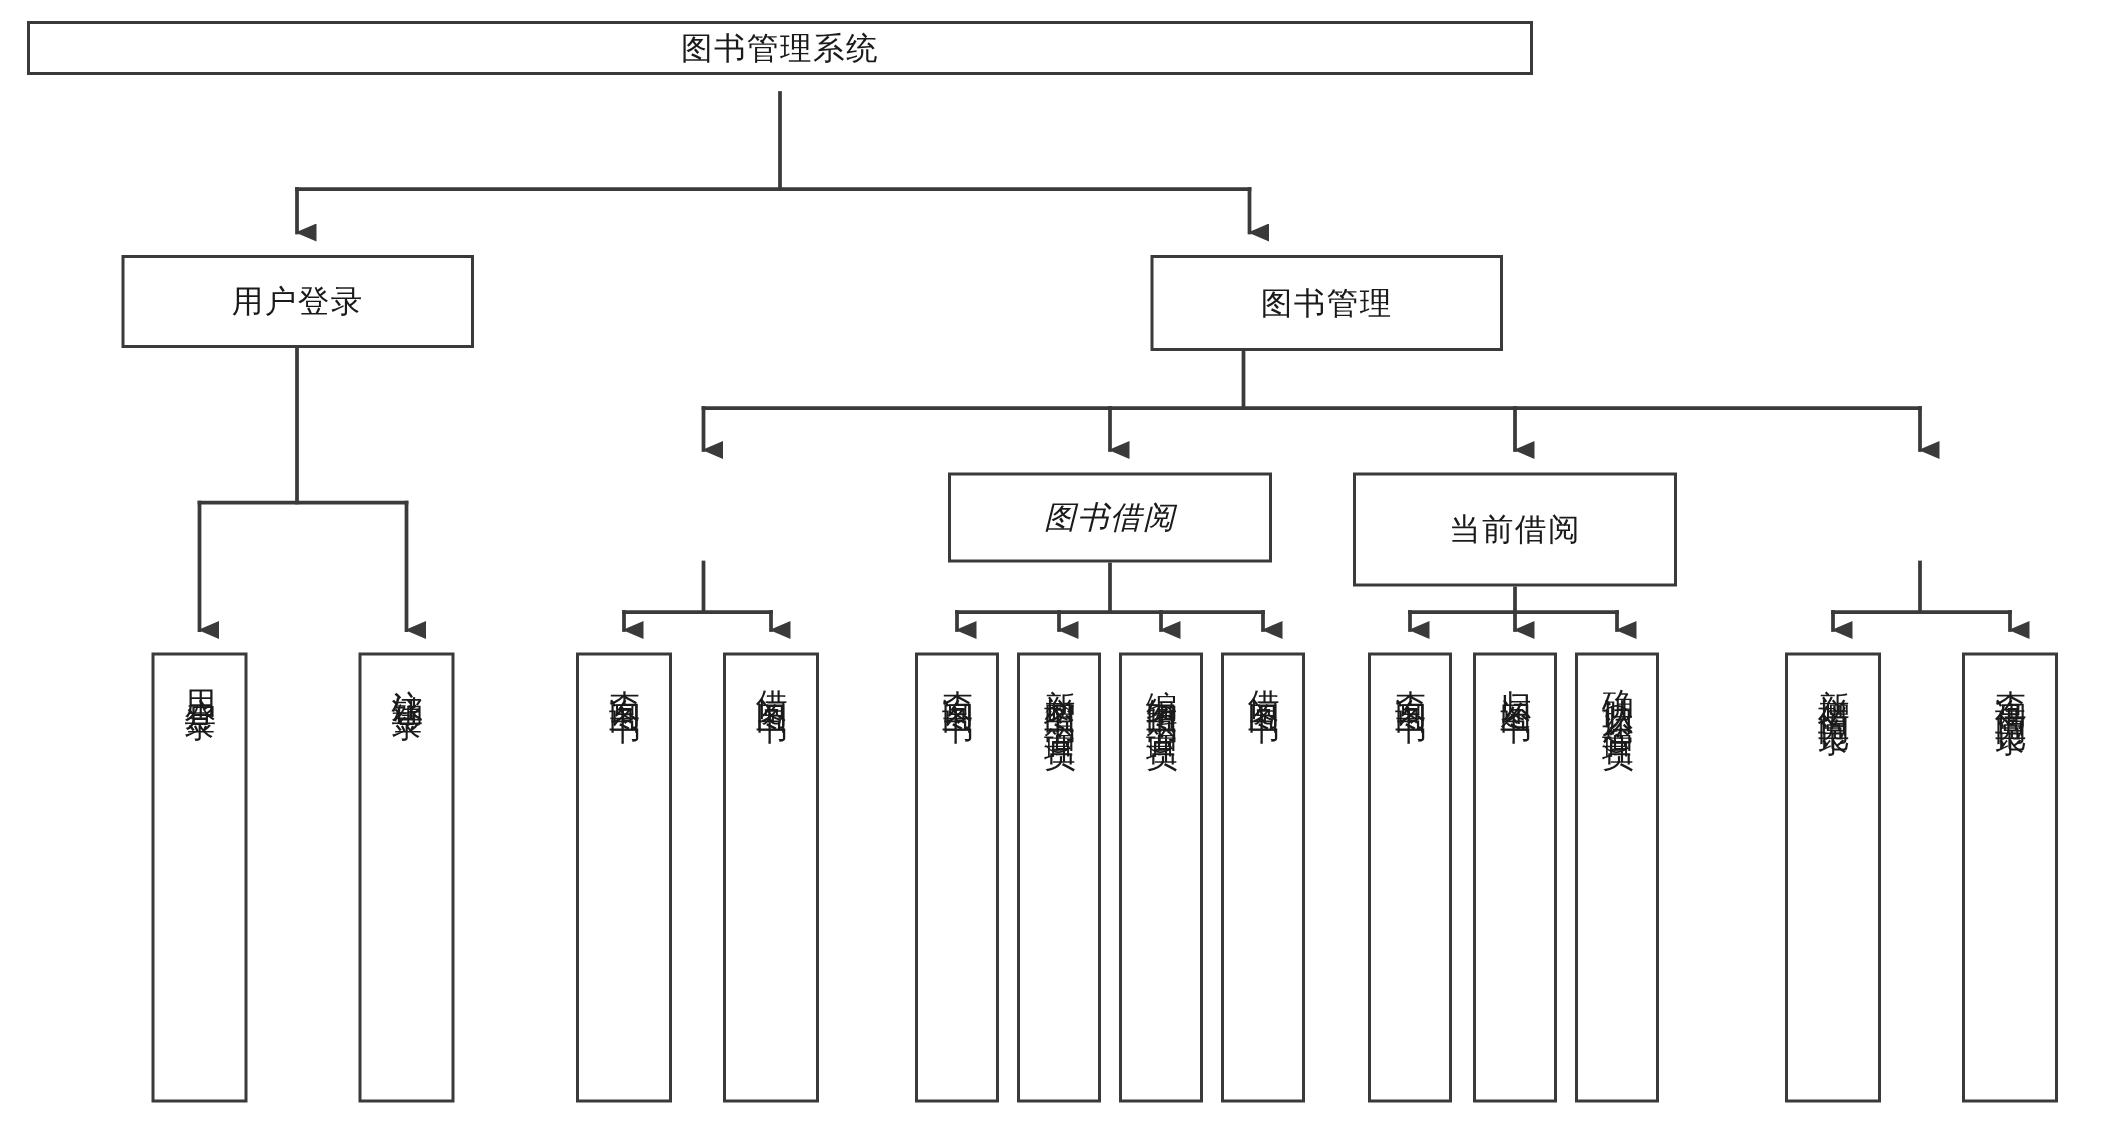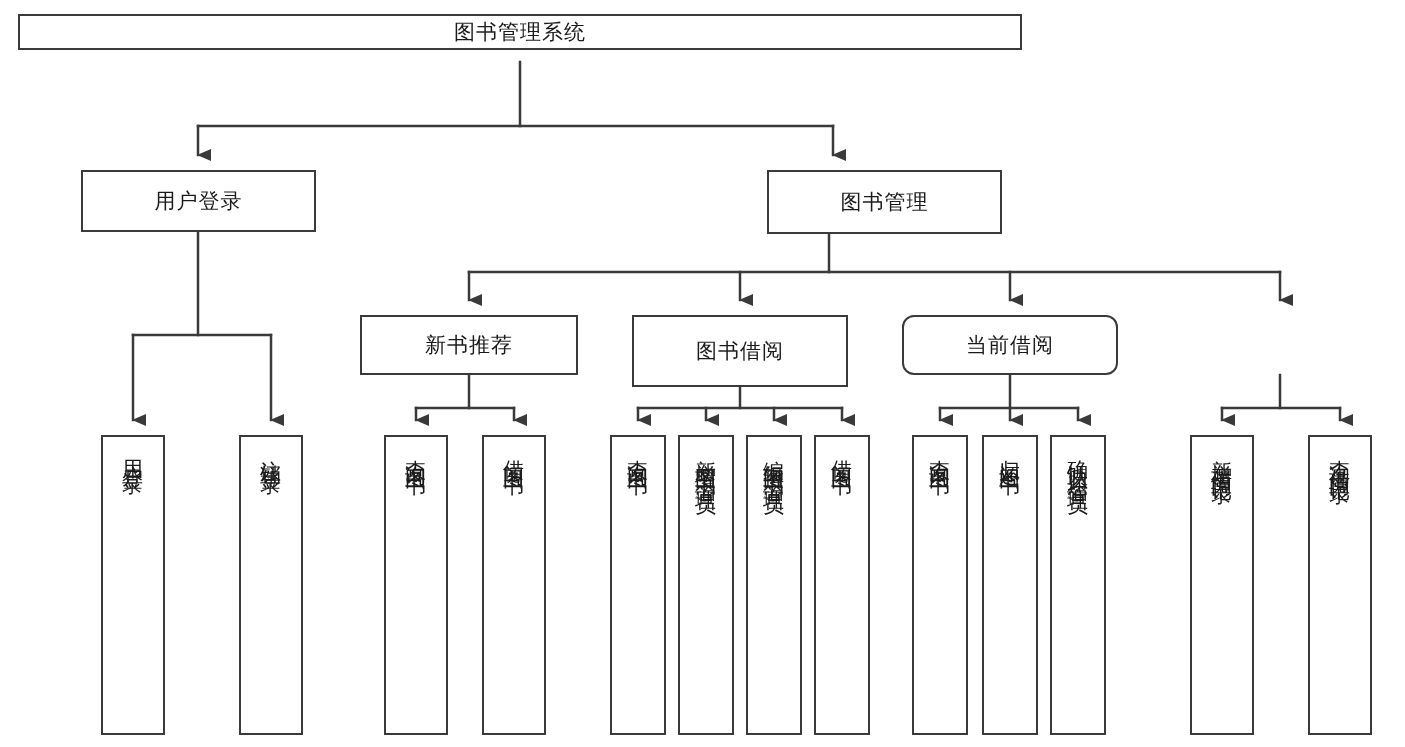--- a/index.html
+++ b/index.html
@@ -124,27 +124,24 @@
     <span>图书管理系统</span>
   </div>
 
   <div class="node h" style="left: 81px; top: 170px; width: 235px; height: 62px;">
     <span>用户登录</span>
   </div>
   <div class="node h" style="left: 733px; top: 170px; width: 235px; height: 64px; margin-left: 34px;">
     <span>图书管理</span>
   </div>
 
-  <div class="node h" style="left: 360px; top: 315px; width: 218px; height: 60px;">
-    <span>新书推荐</span>
-  </div>
-  <div class="node h" style="left: 632px; top: 315px; width: 216px; height: 72px;">
+  <div class="node h" style="left: 632px; top: 315px; width: 216px; height: 60px; font-style: italic;">
     <span>图书借阅</span>
   </div>
-  <div class="node h" style="left: 902px; top: 315px; width: 216px; height: 60px; border-radius: 12px;">
+  <div class="node h" style="left: 902px; top: 315px; width: 216px; height: 76px;">
     <span>当前借阅</span>
   </div>
 
   <div class="node v" style="left: 101px; top: 435px; width: 64px; height: 300px;">
     <span class="vtext">用户登录</span>
   </div>
   <div class="node v" style="left: 239px; top: 435px; width: 64px; height: 300px;">
     <span class="vtext">注销登录</span>
   </div>
   <div class="node v" style="left: 384px; top: 435px; width: 64px; height: 300px;">

